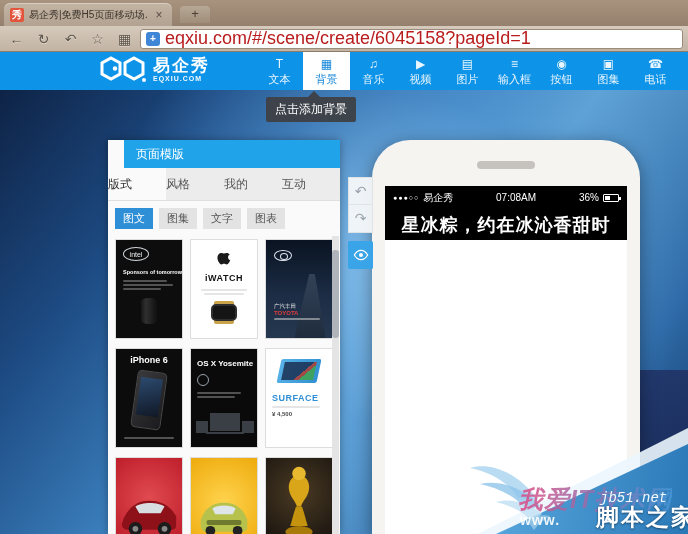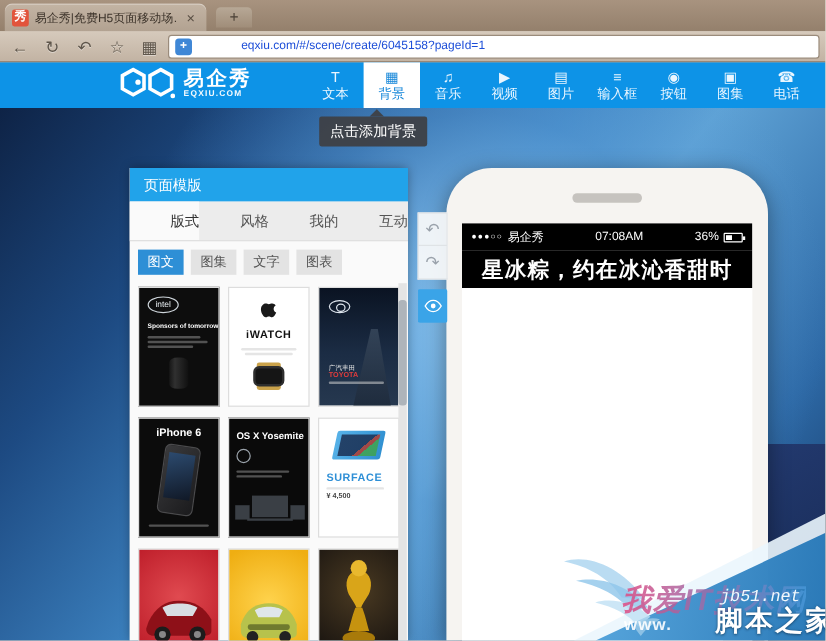--- a/index.html
+++ b/index.html
@@ -23,21 +23,21 @@
 
   .navbar { position:absolute; left:0; top:26px; width:688px; height:26px;
     background:linear-gradient(#d6cabc,#c2b3a3); border-bottom:1px solid #8d7b69;
     display:flex; align-items:center; padding:0 5px; gap:4px; }
   .nav-btn { width:23px; height:20px; text-align:center; line-height:20px; font-size:14px;
     color:#5f564b; text-shadow:0 1px 0 rgba(255,255,255,.4); }
   .urlbar { flex:1; height:20px; background:#fff; border:1px solid #9a8b7b; border-radius:3px;
     display:flex; align-items:center; padding:0 5px; gap:5px; }
   .url-badge { width:14px; height:14px; background:#3f87d6; border-radius:3px; color:#fff;
     font-size:10px; line-height:14px; text-align:center; font-weight:bold; }
-  .url-text { font-size:10px; color:#1d4ed8; white-space:nowrap;margin-left:36px; }
+  .url-text { font-size:18px; color:#b91c1c; white-space:nowrap; }
 
   
   .toolbar { position:absolute; left:0; top:52px; width:688px; height:38px; background:#0d93e7; }
   .logo { position:absolute; left:100px; top:4px; display:flex; align-items:center; gap:7px; }
   .logo-mark { display:block; }
   .logo-text { color:#fff; }
   .logo-cn { font-size:17px; font-weight:bold; letter-spacing:2px; line-height:18px; }
   .logo-en { font-size:7px; font-weight:bold; letter-spacing:1px; opacity:.95; }
   .tools { position:absolute; left:256px; top:0; height:38px; display:flex; }
   .tool { width:47px; height:38px; display:flex; flex-direction:column; align-items:center;
@@ -56,23 +56,23 @@
       radial-gradient(circle at 58% 38%, rgba(150,205,245,.85) 0%, rgba(90,155,215,.45) 34%, rgba(0,0,0,0) 60%),
       linear-gradient(128deg,#0e2346 0%,#1d4a82 22%,#3e85c3 46%,#5fa3d6 58%,#2d69a6 82%,#14345f 100%); }
   .bg-dark-corner { position:absolute; left:598px; top:280px; width:90px; height:196px;
     background:linear-gradient(160deg,#22356a,#15264e);
     clip-path:polygon(34% 0,100% 0,100% 62%,0 100%,20% 34%); opacity:.9; }
 
   
   .panel { position:absolute; left:108px; top:140px; width:232px; height:394px;
     background:#fafafa; box-shadow:0 0 8px rgba(0,0,0,.35); overflow:hidden; }
   .panel-header { height:28px; background:#21a3ea; color:#fff; font-size:12px;
-    line-height:28px; padding-left:12px; }
+    line-height:28px; padding-left:12px;margin-left:16px; }
   .panel-tabs { height:33px; background:#ececec; display:flex; border-bottom:1px solid #e0e0e0; }
-  .ptab { flex:1; text-align:right; line-height:33px; font-size:12px; color:#555; cursor:pointer;padding-left:22px; }
+  .ptab { flex:1; text-align:left; line-height:33px; font-size:12px; color:#555; cursor:pointer; }
   .ptab.active { background:#fafafa; color:#333; }
   .subtabs { height:34px; display:flex; align-items:center; padding:0 7px; gap:6px; }
   .chip { font-size:11px; color:#555; background:#e3e3e3; padding:3px 8px; cursor:pointer; }
   .chip.active { background:#2e8fd6; color:#fff; }
   .grid { padding:4px 14px 0 7px; display:grid; grid-template-columns:repeat(3,68px); gap:9px 7px; }
   .card { width:68px; height:100px; border:1px solid #ddd; background:#fff; position:relative;
     overflow:hidden; cursor:pointer; }
   .bar { background:#8c8c8c; height:2px; border-radius:1px; margin:2px auto 0; opacity:.55; }
   .bar.lt { background:#cfcfcf; }
 

